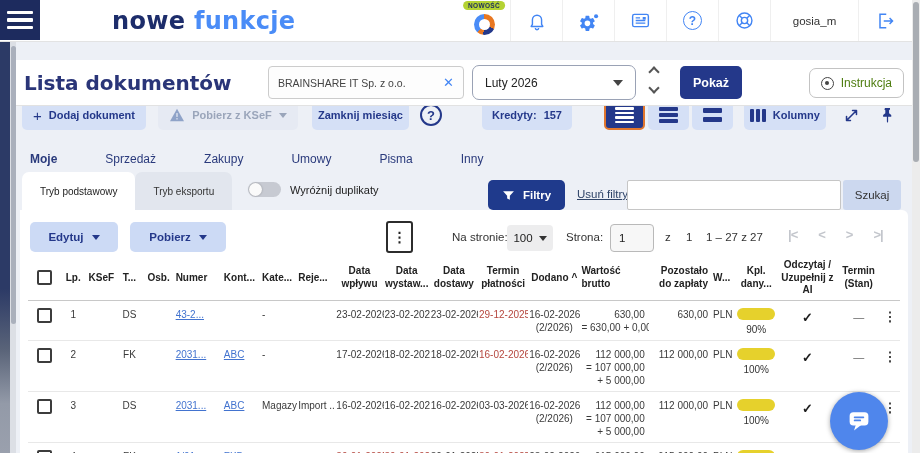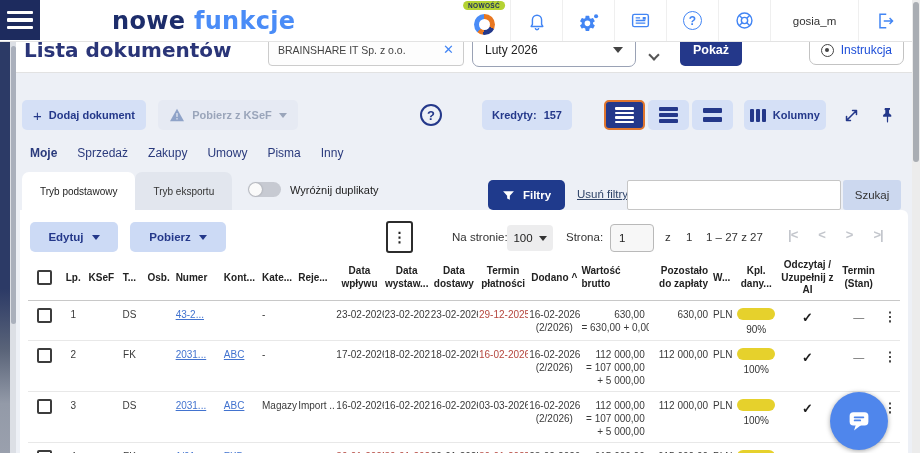--- a/index.html
+++ b/index.html
@@ -18,33 +18,33 @@
   .tb-cell{width:52px;display:flex;align-items:center;justify-content:center;border-left:1px solid #efefef;position:relative;cursor:pointer}
   .tb-cell:first-child{border-left:none}
   .user-cell{width:88px;font-size:11.5px;color:#333;cursor:default}
   .nowosc{position:absolute;top:1px;left:50%;transform:translateX(-50%);background:#b4d233;color:#1d2d5e;font-size:6.5px;font-weight:bold;padding:1px 5px;border-radius:6px;letter-spacing:.3px;white-space:nowrap}
   .loader{width:21px;height:21px;border-radius:50%;margin-top:8px;position:relative;
     background:conic-gradient(#e87722 0 32%,#24388a 32% 52%,#e87722 52% 62%,#4a8cf7 62% 100%)}
   .loader::after{content:"";position:absolute;inset:5px;background:#fff;border-radius:50%}
   .help-ic{width:19px;height:19px;border:1.6px solid #4285f4;border-radius:50%;color:#4285f4;font-size:12px;font-weight:bold;display:flex;align-items:center;justify-content:center}
 
   
-  .head-band{position:absolute;top:27px;left:16px;width:896px;height:46px;background:#fff;border-bottom:1px solid #e2e2e2;z-index:3}
+  .head-band{position:absolute;top:60px;left:16px;width:896px;height:46px;background:#fff;border-bottom:1px solid #e2e2e2;z-index:3}
   .page-title{position:absolute;left:8px;top:11px;font-size:20px;font-weight:bold;color:#2a3578;font-family:"DejaVu Sans",sans-serif}
   .company-box{position:absolute;left:252px;top:6px;width:196px;height:33px;border:1px solid #ccc;border-radius:4px;background:#fdfdfd;display:flex;align-items:center;padding:0 9px}
   .company-box input{border:none;outline:none;background:transparent;font-size:10.5px;color:#444;width:160px;font-family:inherit}
   .company-clear{margin-left:auto;color:#4285f4;font-size:13px;cursor:pointer;line-height:1}
   .month-box{position:absolute;left:456px;top:5px;width:164px;height:35px;border:1.5px solid #9aa2b5;border-radius:7px;display:flex;align-items:center;padding:0 12px;font-size:12px;color:#222;background:#fff;cursor:pointer}
   .caret-down{width:0;height:0;border-left:5px solid transparent;border-right:5px solid transparent;border-top:6px solid #444;margin-left:auto}
   .stepper{position:absolute;left:634px;top:8px;display:flex;flex-direction:column;gap:8px;align-items:center}
   .chev{width:8px;height:8px;border-right:2px solid #555;border-bottom:2px solid #555;cursor:pointer}
   .chev.up{transform:rotate(-135deg)}
   .chev.down{transform:rotate(45deg)}
   .pokaz-btn{position:absolute;left:664px;top:6px;width:62px;height:33px;background:#24388a;color:#fff;font-weight:bold;font-size:12.5px;border:none;border-radius:5px;display:flex;align-items:center;justify-content:center;cursor:pointer;font-family:inherit}
-  .instrukcja{position:absolute;right:8px;top:8px;height:30px;border:1px solid #c3c3c3;border-radius:7px;background:#fff;display:flex;align-items:center;gap:7px;padding:0 11px;font-size:12px;color:#1d4ed8;cursor:pointer}
+  .instrukcja{position:absolute;right:8px;top:8px;height:30px;border:1px solid #c3c3c3;border-radius:7px;background:#fff;display:flex;align-items:center;gap:7px;padding:0 11px;font-size:12px;color:#4d7c0f;cursor:pointer}
   .circle-dot{width:13px;height:13px;border:1.5px solid #444;border-radius:50%;position:relative;flex:none}
   .circle-dot::after{content:"";position:absolute;inset:3.2px;background:#444;border-radius:50%}
 
   
   .btn-light{position:absolute;top:100px;height:30px;background:#d5e0f6;color:#24388a;font-weight:bold;font-size:11px;border-radius:5px;display:flex;align-items:center;justify-content:center;gap:7px;cursor:pointer}
   #btn-add{left:22px;width:124px}
   #btn-add .plus{font-size:15px;font-weight:normal}
   #btn-ksef{left:158px;width:140px;background:#e6eaf3;color:#9aa5ba}
   #btn-close-month{left:312px;width:97px}
   #tb-help{position:absolute;left:420px;top:104px;width:22px;height:22px;border:2px solid #24388a;border-radius:50%;color:#24388a;font-size:13px;font-weight:bold;display:flex;align-items:center;justify-content:center;cursor:pointer;background:transparent}
@@ -59,21 +59,21 @@
   .b3 i{height:3.5px;margin:1.2px 0}
   .b2 i{height:5.5px;margin:1.6px 0}
   #btn-columns{left:744px;width:82px}
   .colicon{display:flex;gap:2.5px}
   .colicon i{width:3.5px;height:13px;background:#24388a;border-radius:1px}
   .icon-btn{position:absolute;top:100px;width:30px;height:30px;display:flex;align-items:center;justify-content:center;cursor:pointer;background:transparent;border:none}
   #btn-expand{left:836px}
   #btn-pin{left:872px}
 
   
-  #tabs{position:absolute;left:30px;top:146px;display:flex;gap:20px;font-size:12px;color:#2a3a7c}
+  #tabs{position:absolute;left:30px;top:152px;display:flex;gap:48px;font-size:12px;color:#2a3a7c}
   #tabs .tab{cursor:pointer}
   #tabs .tab.active{font-weight:bold}
 
   
   #mode-tabs{position:absolute;left:22px;top:172px;display:flex;height:38px}
   .mtab{height:38px;display:flex;align-items:center;justify-content:center;font-size:10px;color:#222;padding:8px 18px;border-radius:7px 7px 0 0;cursor:pointer}
   .mtab.active{background:#fff}
   .mtab.inactive{background:#e2e6ee;color:#333}
   .toggle-wrap{position:absolute;left:248px;top:182px;display:flex;align-items:center;gap:9px}
   .toggle{width:33px;height:15px;border-radius:8px;background:#c7cad2;position:relative;cursor:pointer}
@@ -236,20 +236,21 @@
   </div>
   <div class="btn-light" id="btn-ksef">
     <svg width="16" height="14" viewBox="0 0 24 22" fill="#8fa3c8">
         <path d="M12 1L23 21H1z"></path>
         <rect x="11" y="8" width="2" height="6" fill="#e6eaf3"></rect>
         <rect x="11" y="16" width="2" height="2" fill="#e6eaf3"></rect>
       </svg>
     <span>Pobierz z KSeF</span>
     <span class="caret-sm" style="border-top-color:#9aa5ba"></span>
   </div>
+  <div class="btn-light" id="btn-close-month">Zamknij miesiąc</div>
   <div id="tb-help">?</div>
   <div class="btn-light" id="credits">
     <span>Kredyty:</span>
     <span>157</span>
   </div>
   <div id="view-group">
     <div class="view-btn sel">
         <span class="bars b4">
           <i></i>
           <i></i>

